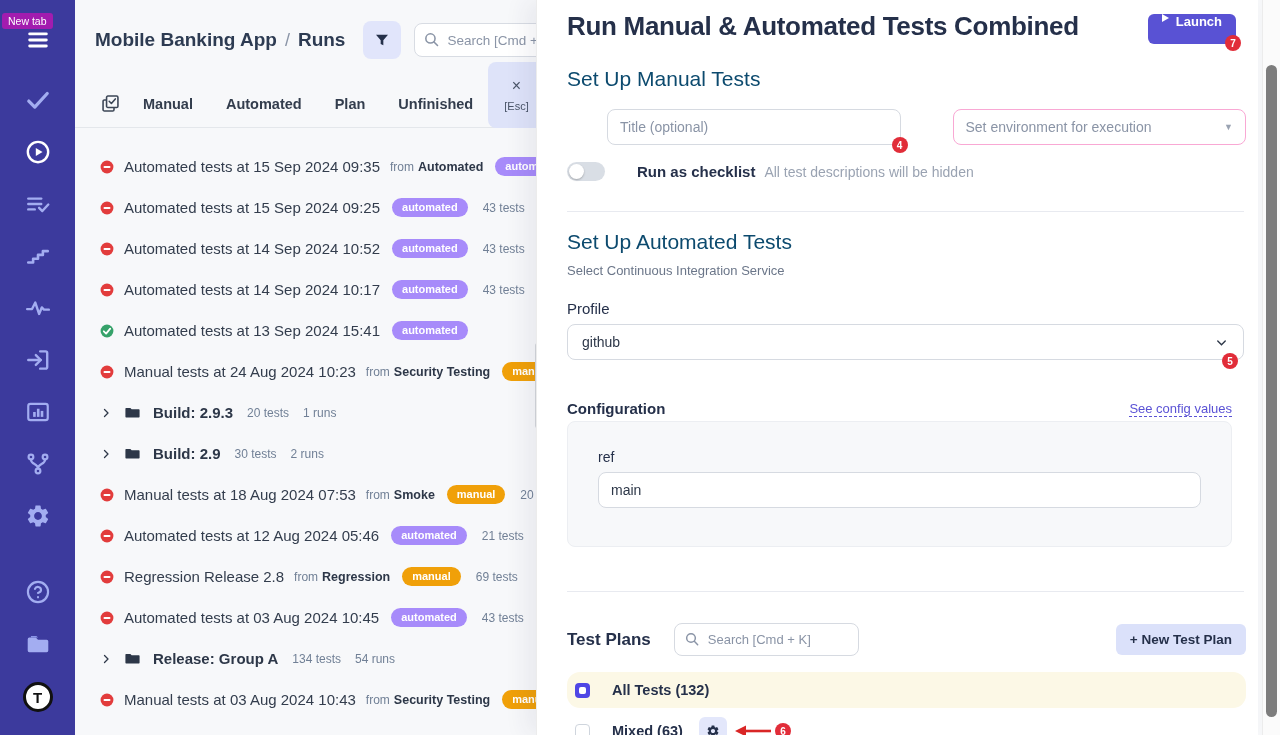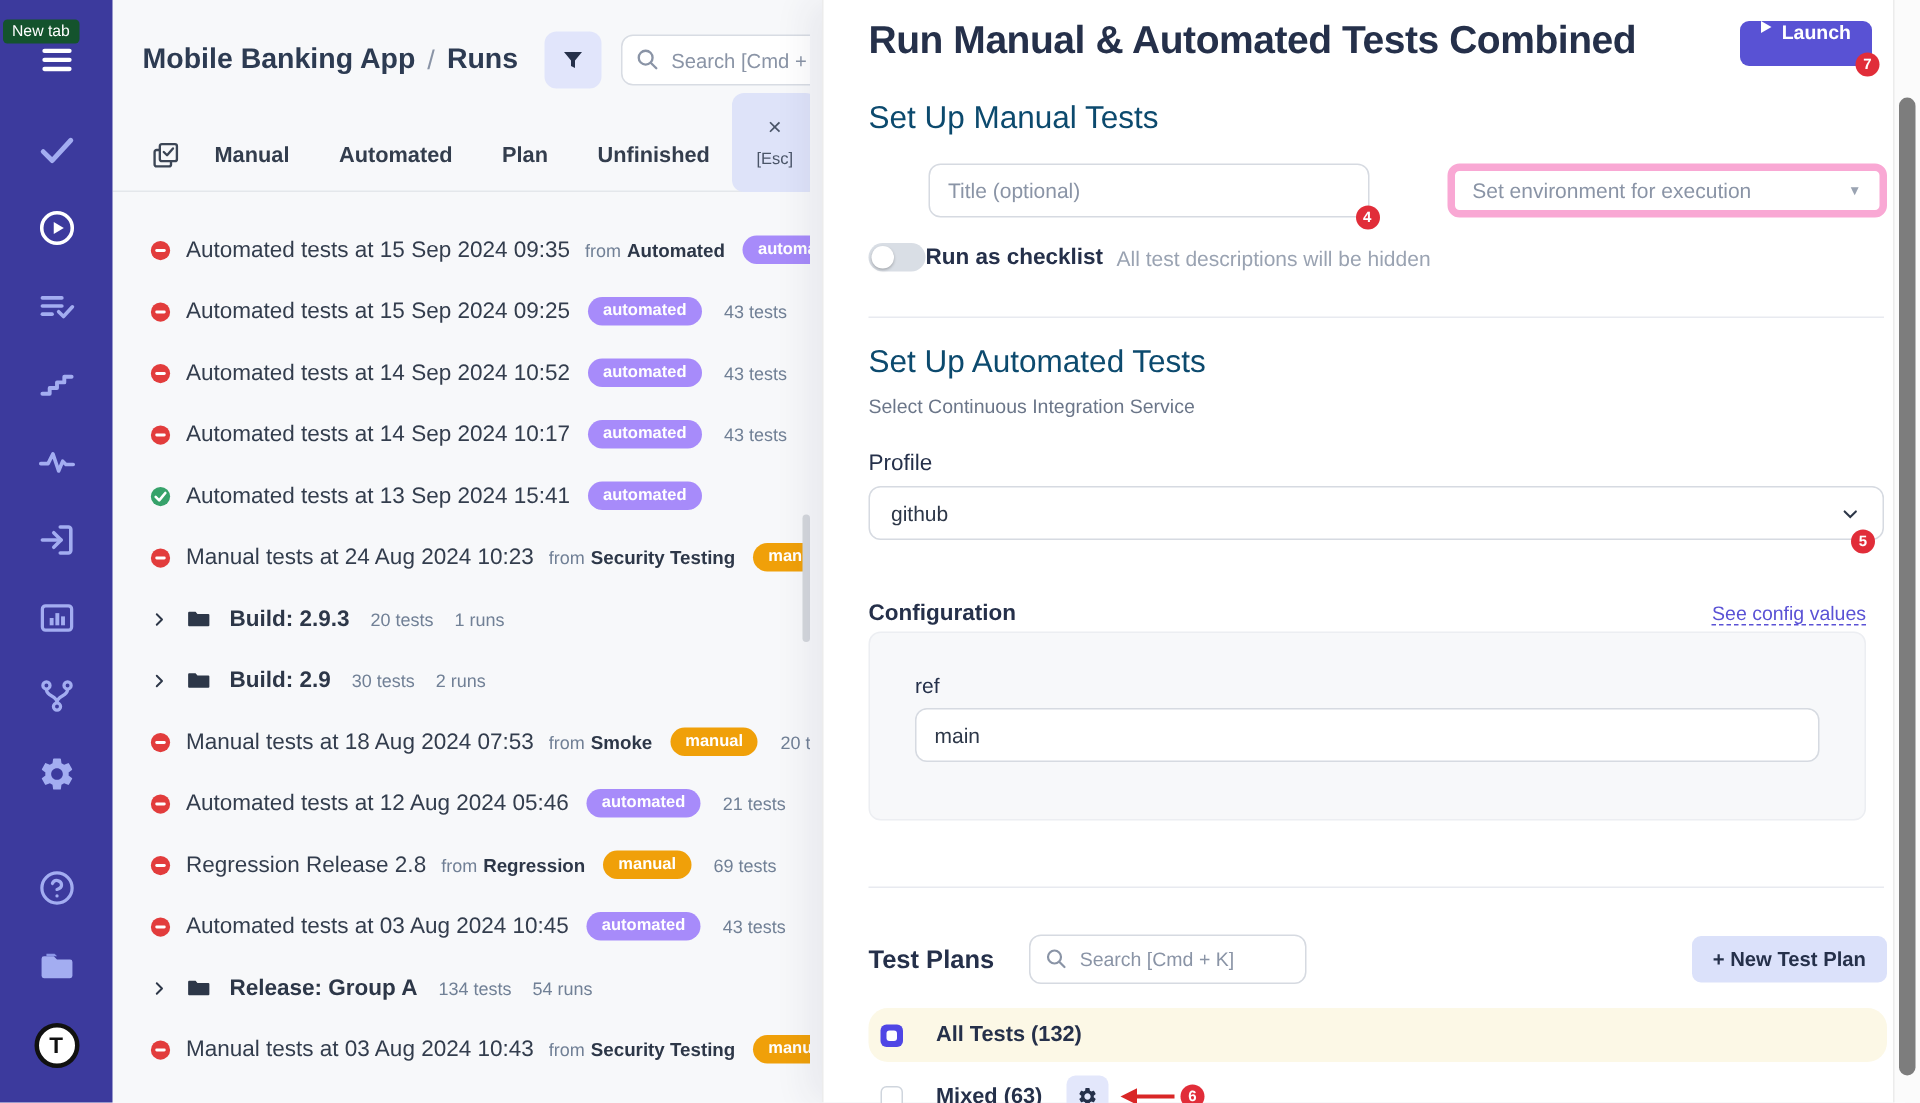--- a/index.html
+++ b/index.html
@@ -2,21 +2,21 @@
 <html><head>
 <meta charset="utf-8">
 <style>
   * { margin:0; padding:0; box-sizing:border-box; }
   html,body { width:1280px; height:735px; overflow:hidden; font-family:"Liberation Sans","DejaVu Sans",sans-serif; background:#f7f8fa; }
 
   
   .sidebar { position:absolute; left:0; top:0; width:75px; height:735px; background:#3c3a9d; display:flex; flex-direction:column; align-items:center; z-index:5; }
   .sb-icon { width:28px; height:28px; display:flex; align-items:center; justify-content:center; cursor:pointer; flex:none; }
   .sb-icon svg { width:26px; height:26px; }
-  .tooltip { position:absolute; left:2px; top:13px; background:#14532d; color:#fff; font-size:10.5px; padding:2px 6px; border-radius:3px; z-index:30; white-space:nowrap; }
+  .tooltip { position:absolute; left:2px; top:13px; background:#a21caf; color:#fff; font-size:10.5px; padding:2px 6px; border-radius:3px; z-index:30; white-space:nowrap; }
   .logo-circle { width:30px; height:30px; border-radius:50%; background:#fff; border:3px solid #111; color:#111; display:flex; align-items:center; justify-content:center; font-weight:bold; font-size:15px; position:relative; }
 
   
   .left-pane { position:absolute; left:75px; top:0; width:465px; height:735px; background:#f7f8fa; overflow:hidden; }
   .lp-header { display:flex; align-items:center; height:80px; padding-left:20px; }
   .crumb { font-size:19px; font-weight:700; color:#2d3b52; white-space:nowrap;text-align:right; }
   .crumb-sep { font-size:18px; color:#8a94a6; margin:0 8px; font-weight:400; }
   .filter-btn { width:38px; height:38px; border-radius:8px; background:#e1e5fb; display:flex; align-items:center; justify-content:center; margin-left:18px; cursor:pointer; flex:none; }
   .search-box { position:relative; margin-left:13px; flex:none; }
   .search-box input { width:170px; height:34px; border:1px solid #d8dce3; border-radius:8px; background:#fff; padding:0 8px 0 32px; font-size:13.5px; color:#4a5568; outline:none; font-family:inherit; }
@@ -40,38 +40,38 @@
   .pill.automated { background:#a78bfa; }
   .pill.manual { background:#f0a009; }
   .meta { font-size:12px; color:#718096; margin-left:15px; }
   .chev { margin-right:12px; display:flex; }
   .folder-ic { margin-right:12px; display:flex; }
   .folder-title { font-size:15px; color:#2d3748; font-weight:600; }
   .folder-meta { font-size:12px; color:#718096; margin-left:14px; }
   .lp-scroll-thumb { position:absolute; right:0; top:343px; width:5px; height:85px; background:#d4d7dc; border-radius:3px; }
 
   
-  .overlay { position:absolute; left:548px; top:0; width:722px; height:735px; background:#fff; border-left:1px solid #ececec; box-shadow:-10px 0 22px rgba(40,45,80,0.07); padding:0 12px 0 30px; z-index:10; }
+  .overlay { position:absolute; left:536px; top:0; width:722px; height:735px; background:#fff; border-left:1px solid #ececec; box-shadow:-10px 0 22px rgba(40,45,80,0.07); padding:0 12px 0 30px; z-index:10; }
   .ov-header { display:flex; align-items:flex-start; padding-top:11px; }
   .ov-title { font-size:26px; font-weight:700; color:#25304a; letter-spacing:-0.3px; flex:1; }
   .launch-btn { position:relative; margin-top:3px; margin-right:10px; height:30px; background:#5952d4; color:#fff; border:none; border-radius:6px; font-size:13px; font-weight:700; padding:0 14px; display:flex; align-items:flex-start; gap:7px; cursor:pointer; font-family:inherit; flex:none; }
   .launch-tri { width:0; height:0; border-left:7px solid #fff; border-top:4.5px solid transparent; border-bottom:4.5px solid transparent; }
   .num-badge { position:absolute; width:16px; height:16px; border-radius:50%; background:#e12d39; color:#fff; font-size:10px; font-weight:700; display:flex; align-items:center; justify-content:center; z-index:3; }
   .h2 { font-size:21px; font-weight:400; color:#0c4a6e; }
   .fields-row { display:flex; gap:12px; margin-top:18px; }
   .field { position:relative; flex:1;padding-left:40px; }
   .text-input { width:100%; height:36px; border:1px solid #d6dae1; border-radius:8px; font-size:14px; color:#2d3748; padding:0 12px; outline:none; background:#fff; font-family:inherit; }
   .text-input::placeholder { color:#8a94a6; }
-  .select-like { width:100%; height:36px; border:5px solid #f9a8d4; border-radius:8px; background:#fff; display:flex; align-items:center; padding:0 12px; font-size:14px; color:#8a94a6; cursor:pointer; }
+  .select-like { width:100%; height:36px; border:1px solid #f9a8d4; border-radius:8px; background:#fff; display:flex; align-items:center; padding:0 12px; font-size:14px; color:#8a94a6; cursor:pointer; }
   .select-like .grow { flex:1; }
   .caret-sm { font-size:9px; color:#9aa3b2; }
   .toggle-row { display:flex; align-items:center; margin-top:17px; }
   .toggle { width:38px; height:19px; border-radius:10px; background:#d9dee5; position:relative; cursor:pointer; flex:none; }
   .toggle .knob { position:absolute; left:2px; top:2px; width:15px; height:15px; border-radius:50%; background:#fff; box-shadow:0 1px 2px rgba(0,0,0,0.25); }
-  .toggle-label { font-size:15px; font-weight:700; color:#25304a; }
+  .toggle-label { font-size:15px; font-weight:700; color:#25304a; margin-left:32px; }
   .toggle-hint { font-size:14px; color:#9aa3b2; margin-left:9px; }
   .divider { height:1px; background:#e8eaf0; margin-right:2px; }
   .sub { font-size:13px; color:#6b7689; margin-top:9px; }
   .lbl { font-size:15px; color:#25304a; margin-top:22px; }
   .profile-wrap { position:relative; margin-top:7px; margin-right:2px; }
   .profile-sel { width:100%; height:36px; border:1px solid #d6dae1; border-radius:8px; background:#fff; display:flex; align-items:center; padding:0 14px; font-size:14px; color:#2d3748; cursor:pointer; }
   .cfg-row { display:flex; align-items:flex-end; justify-content:space-between; margin-top:40px; margin-right:14px; }
   .cfg-label { font-size:15px; font-weight:600; color:#25304a; }
   .cfg-link { font-size:13px; color:#5a52d5; border-bottom:1px dashed #5a52d5; cursor:pointer; text-decoration:none; }
   .cfg-box { margin-top:4px; margin-right:14px; background:#f7f8fa; border:1px solid #eceef2; border-radius:8px; padding:27px 30px 38px; }

